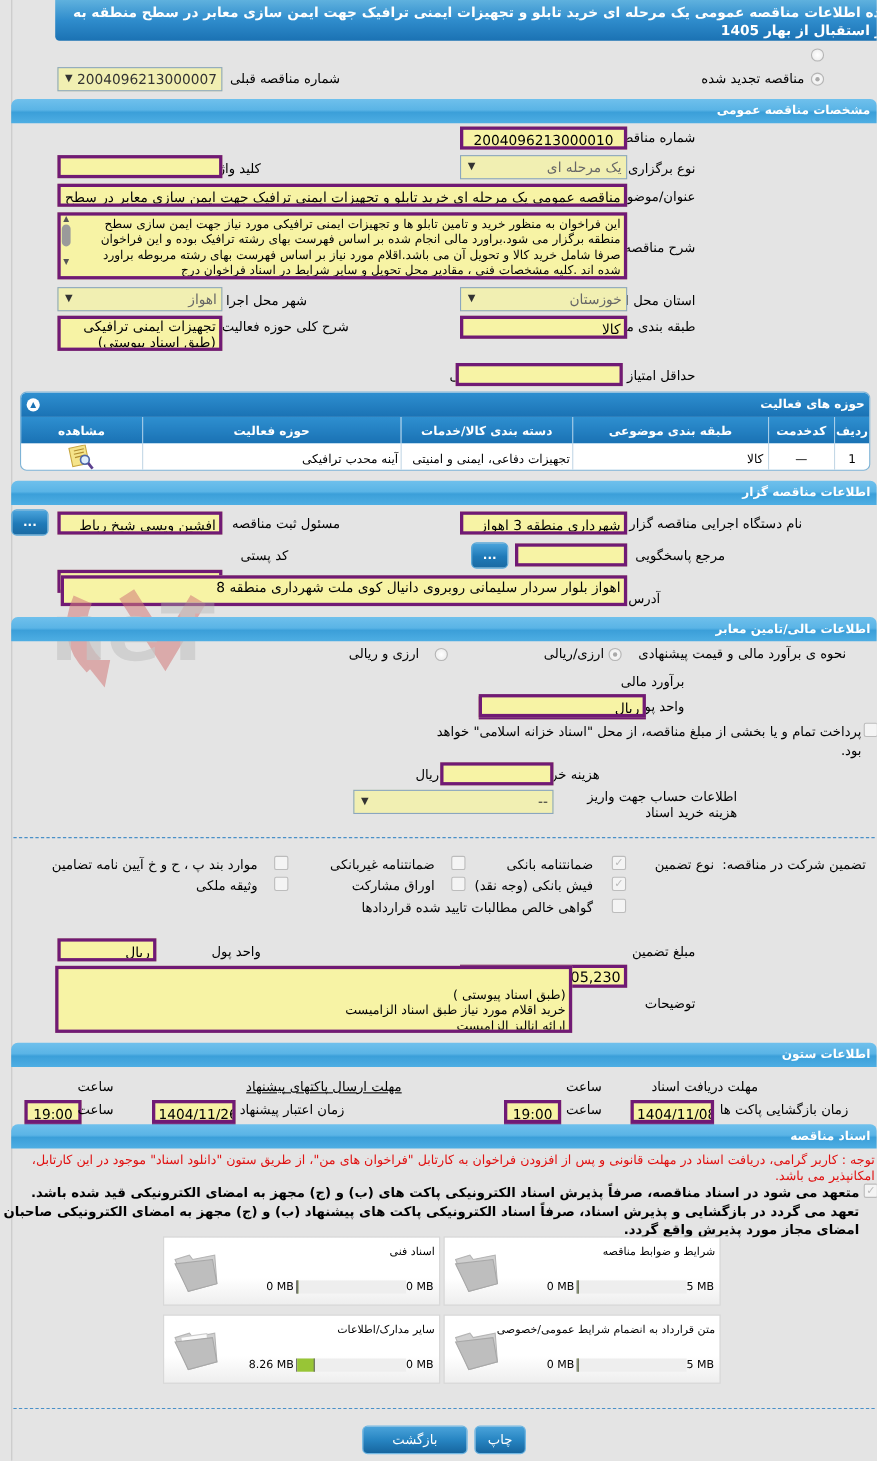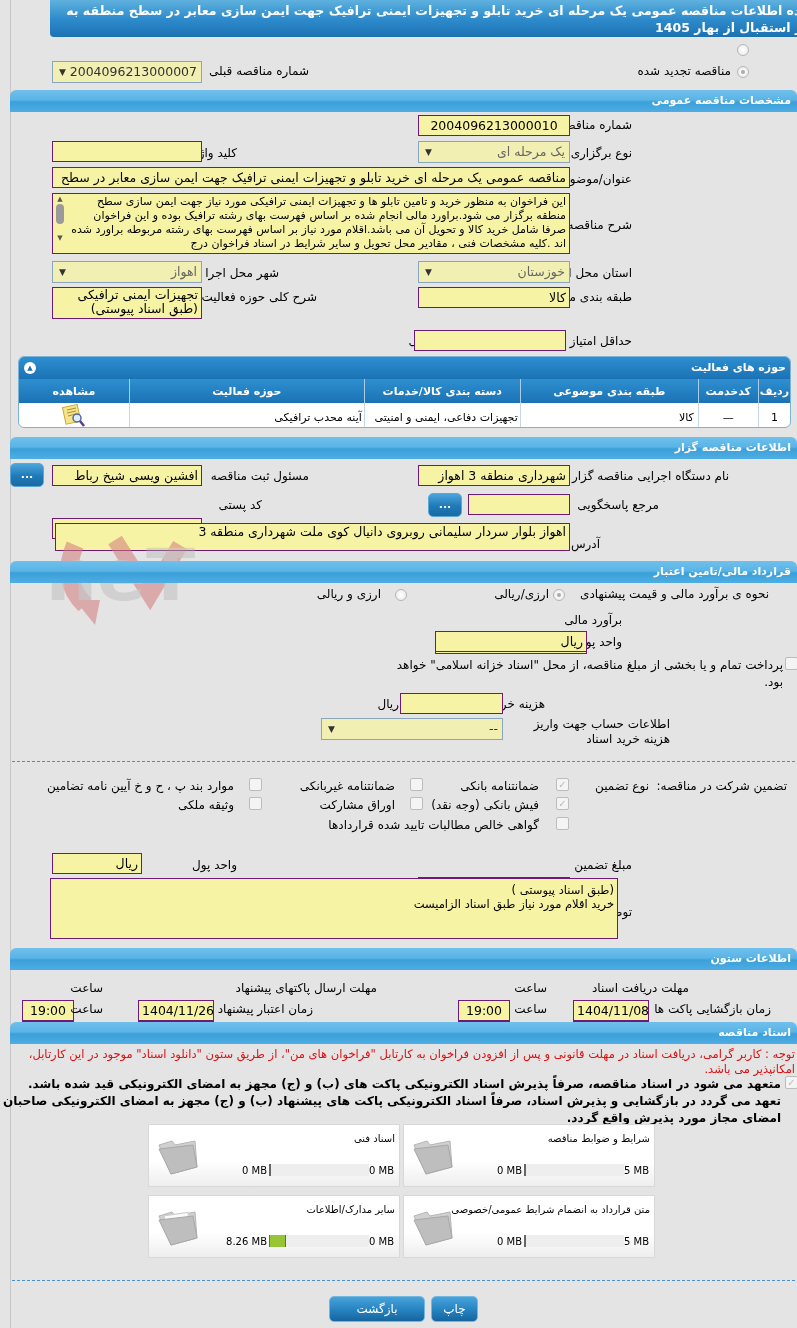--- a/index.html
+++ b/index.html
@@ -20,21 +20,21 @@
     padding: 2px 2px 0 4px; border-radius: 0 0 0 4px; white-space: normal; overflow: hidden; margin-left: 40px;
   }
   .sec-head {
     position: absolute; left: 10px; width: 787px; height: 22px;
     background: linear-gradient(#6fc0ec 0%, #5ab4e6 45%, #3b9fd9 55%, #4eaee3 100%);
     color: #fff; font-weight: bold; font-size: 11px; line-height: 22px;
     padding-right: 6px; border-radius: 6px 6px 0 0;
   }
   .lbl { position: absolute; font-size: 12px; white-space: nowrap; }
   .fld {
-    position: absolute; background: #f7f3a5; border: 1px solid #701a75;
+    position: absolute; background: #f7f3a5; border: 3px solid #701a75;
     font-size: 12.5px; height: 21px; line-height: 19px; padding: 0 3px;
     white-space: nowrap; overflow: hidden; text-align: right;
   }
   .fld.ltr { direction: ltr; text-align: right; margin-top: 24px; }
   .sel {
     position: absolute; background: #f1efb2; border: 1px solid #8aa6bf;
     height: 22px; line-height: 20px; padding: 0 4px; font-size: 12.5px; color: #666; overflow: hidden;
   }
   .sel .arrow { position: absolute; left: 6px; top: 0; font-size: 9px; color: #333; }
   .radio {
@@ -183,30 +183,30 @@
 <div class="fld" style="left:52px;top:465px;width:150px;">افشین ویسی شیخ رباط</div>
 <div class="btn-dots" style="left:10px;top:463px;">...</div>
 
 <div class="lbl" style="right:138px;top:498px;">مرجع پاسخگویی</div>
 <div class="fld" style="left:468px;top:494px;width:102px;"></div>
 <div class="btn-dots" style="left:428px;top:493px;">...</div>
 <div class="lbl" style="right:535px;top:498px;">کد پستی</div>
 <div class="fld ltr" style="left:52px;top:494px;width:150px;">6178615789</div>
 
 <div class="lbl" style="right:197px;top:537px;">آدرس</div>
-<div class="fld" style="left:55px;top:523px;width:515px;height:28px;line-height:16px;">اهواز بلوار سردار سلیمانی روبروی دانیال کوی ملت شهرداری منطقه 3</div>
+<div class="fld" style="left:55px;top:523px;width:515px;height:28px;line-height:16px;">اهواز بلوار سردار سلیمانی روبروی دانیال کوی ملت شهرداری منطقه 8</div>
 
 <svg class="watermark" viewBox="0 0 600 110">
   <path d="M30 25 Q15 60 40 85" stroke="#d27b7b" stroke-width="18" fill="none"></path>
   <path d="M70 20 L105 75 L135 25" stroke="#d27b7b" stroke-width="16" fill="none"></path>
   <polygon points="30,80 55,80 50,105" fill="#d27b7b"></polygon>
   <text x="150" y="80" font-family="DejaVu Sans, sans-serif" font-size="72" font-weight="bold" fill="#b0b0b0" opacity="0.7">AriaTender.neT</text>
 </svg>
 
-<div class="sec-head" style="top:561px;">قرارداد مالی/تامین اعتبار</div>
+<div class="sec-head" style="top:561px;">اطلاعات مالی/تامین معابر</div>
 
 <div class="lbl" style="right:28px;top:587px;">نحوه ی برآورد مالی و قیمت پیشنهادی</div>
 <div class="radio on abs" style="left:553px;top:589px;"></div>
 <div class="lbl" style="right:248px;top:587px;">ارزی/ریالی</div>
 <div class="radio abs" style="left:395px;top:589px;"></div>
 <div class="lbl" style="right:416px;top:587px;">ارزی و ریالی</div>
 
 <div class="lbl" style="right:175px;top:613px;">برآورد مالی</div>
 <div class="fld ltr" style="left:435px;top:609px;width:152px;font-size:13px;">26,692,104,618</div>
 <div class="lbl" style="right:175px;top:635px;">واحد پول</div>
@@ -246,32 +246,33 @@
 
 <div class="chk" style="left:556px;top:817px;"></div>
 <div class="lbl" style="right:258px;top:818px;">گواهی خالص مطالبات تایید شده قراردادها</div>
 
 <div class="lbl" style="right:165px;top:858px;">مبلغ تضمین</div>
 <div class="fld ltr" style="left:418px;top:853px;width:152px;font-size:13px;">1,334,605,230</div>
 <div class="lbl" style="right:560px;top:858px;">واحد پول</div>
 <div class="fld" style="left:52px;top:853px;width:90px;">ریال</div>
 
 <div class="lbl" style="right:165px;top:905px;">توضیحات</div>
-<div class="fld" style="left:50px;top:878px;width:568px;height:61px;line-height:14px;font-size:11.5px;padding-top:4px;">
+<div class="fld" style="left:50px;top:878px;width:470px;height:61px;line-height:14px;font-size:11.5px;padding-top:16px;">
   <div>(طبق اسناد پیوستی )</div>
   <div>خرید اقلام مورد نیاز طبق اسناد  الزامیست</div>
+  <div>ارائه انالیز الزامیست</div>
 </div>
 
 <div class="sec-head" style="top:948px;">اطلاعات ستون</div>
 
 <div class="lbl" style="right:108px;top:981px;">مهلت دریافت اسناد</div>
 <div class="fld ltr" style="left:573px;top:976px;width:76px;">1404/11/08</div>
 <div class="lbl" style="right:250px;top:981px;">ساعت</div>
 <div class="fld ltr" style="left:458px;top:976px;width:52px;text-align:center;">19:00</div>
-<div class="lbl" style="right:420px;top:981px;">مهلت ارسال پاکتهای پیشنهاد</div>
+<div class="lbl" style="right:432px;top:981px;text-decoration:underline;">مهلت ارسال پاکتهای پیشنهاد</div>
 <div class="fld ltr" style="left:138px;top:976px;width:76px;">1404/11/26</div>
 <div class="lbl" style="right:694px;top:981px;">ساعت</div>
 <div class="fld ltr" style="left:22px;top:976px;width:52px;text-align:center;">19:00</div>
 
 <div class="lbl" style="right:26px;top:1002px;">زمان بازگشایی پاکت ها</div>
 <div class="fld ltr" style="left:573px;top:997px;width:76px;">1404/11/28</div>
 <div class="lbl" style="right:250px;top:1002px;">ساعت</div>
 <div class="fld ltr" style="left:458px;top:997px;width:52px;text-align:center;">14:00</div>
 <div class="lbl" style="right:484px;top:1002px;">زمان اعتبار پیشنهاد</div>
 <div class="fld ltr" style="left:138px;top:997px;width:76px;">1405/02/28</div>

